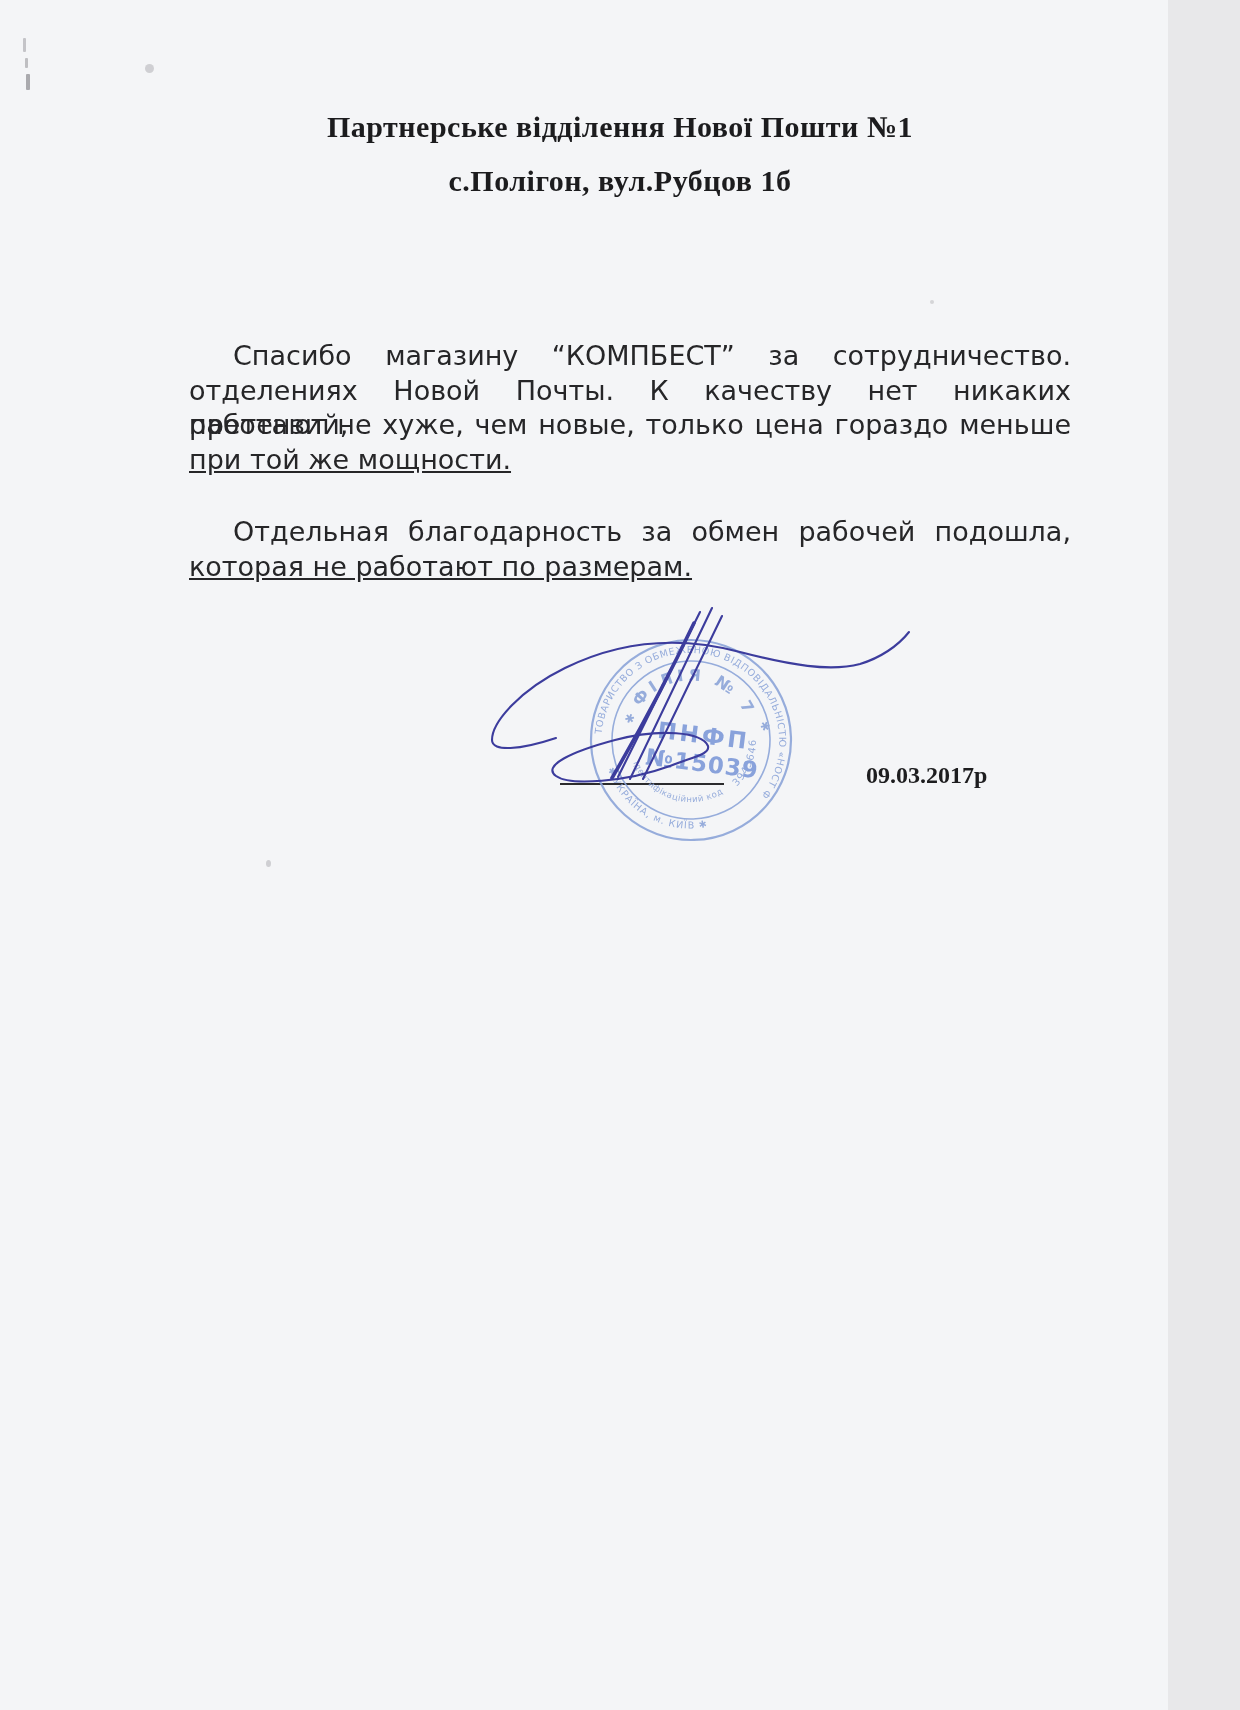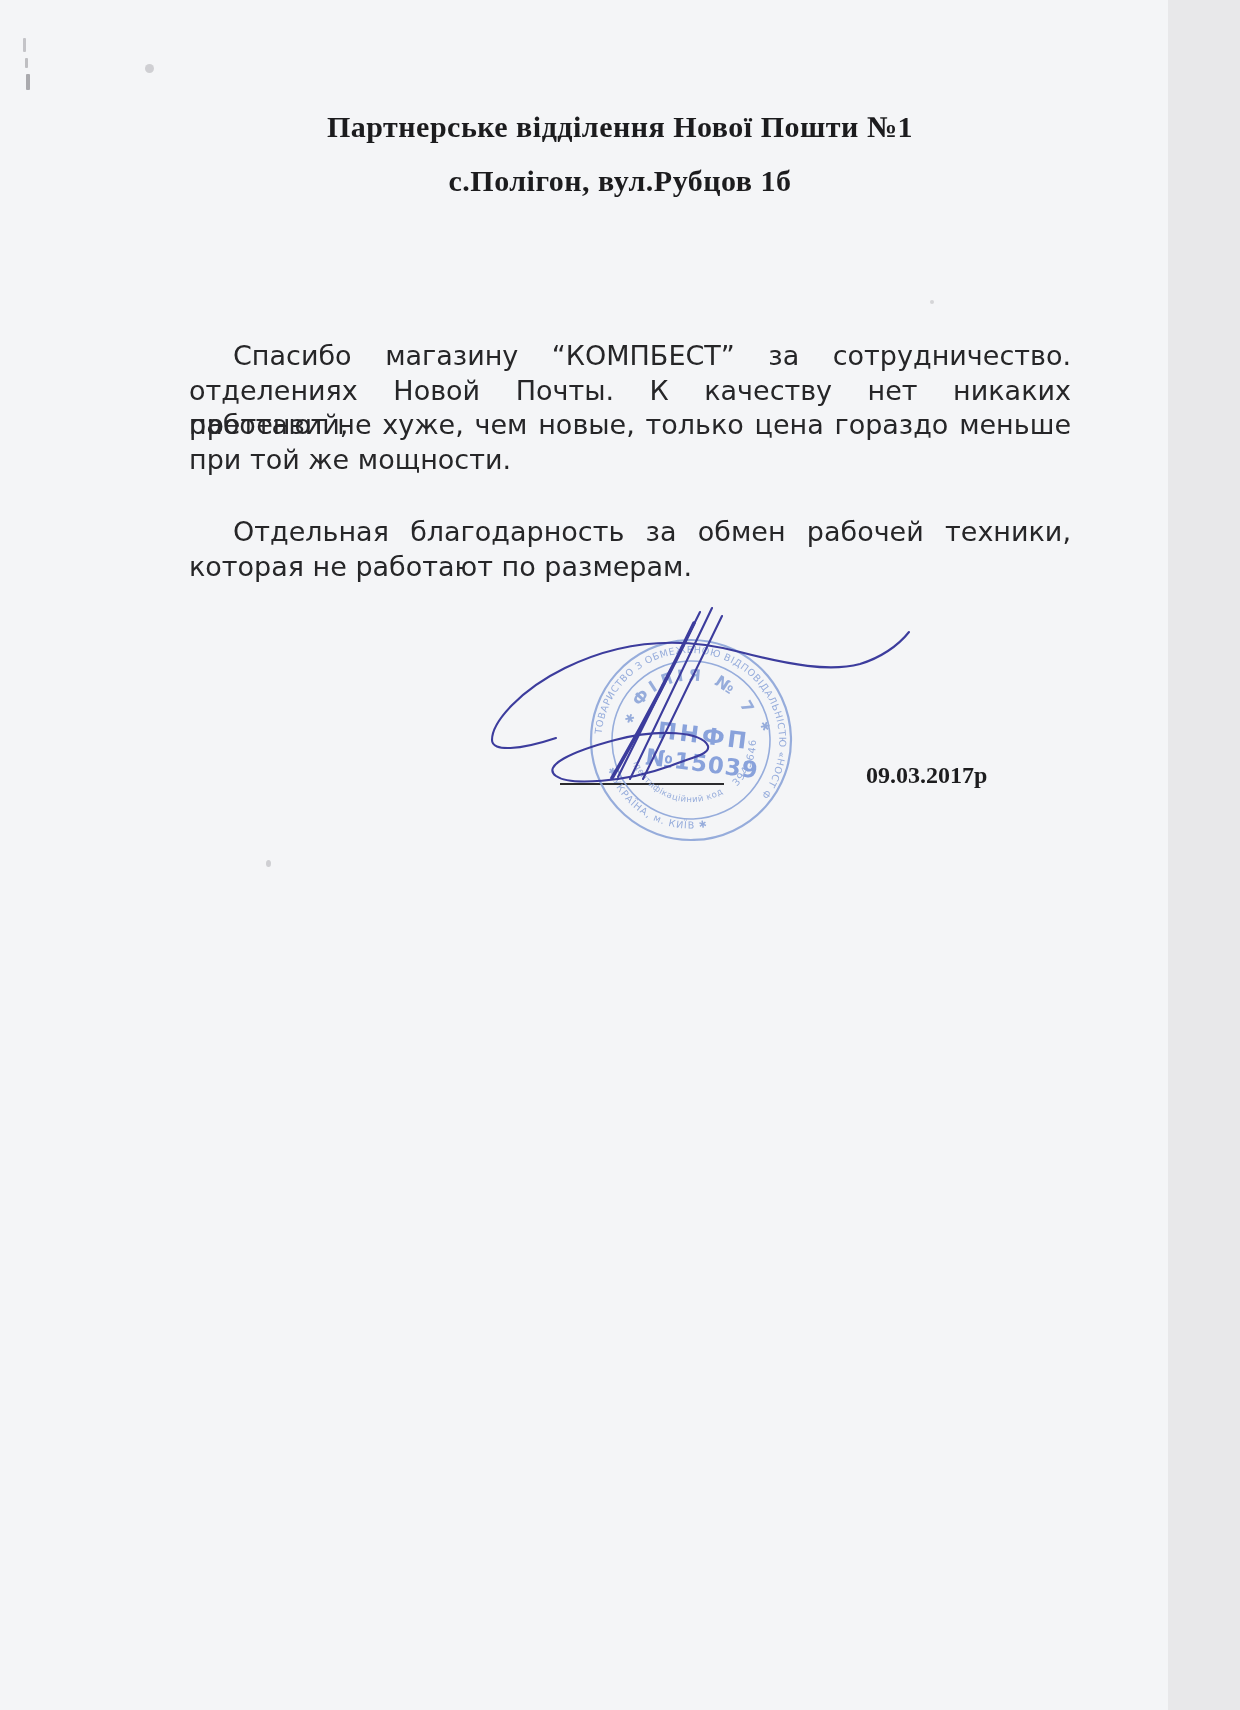--- a/index.html
+++ b/index.html
@@ -23,21 +23,21 @@
   }
   .para1{top:339px;}
   .para2{top:515px;}
   .jline{
     text-align:justify;
     text-align-last:justify;
     text-justify:inter-word;
     white-space:normal;
     height:34.5px;
   }
-  .jline.lastline{text-align-last:left;}
+  .jline.lastline{text-align-last:left;text-decoration:underline;}
   .jline.indent{text-indent:44px;}
   .sig-label{
     position:absolute;left:150px;top:762px;
     font-family:"Liberation Serif","DejaVu Serif",serif;
     font-weight:bold;font-size:24px;color:#1d1d1f;
   }
   .sig-underline{
     position:absolute;left:560px;top:783px;width:164px;height:2px;
     background:#2b2b2d;
   }
@@ -71,21 +71,21 @@
   <div class="title l1">Партнерське відділення Нової Пошти №1</div>
   <div class="title l2">с.Полігон, вул.Рубцов 1б</div>
 
   <div class="body-block para1">
       <div class="jline indent">Спасибо магазину “КОМПБЕСТ” за сотрудничество.</div>
       <div class="jline">отделениях Новой Почты. К качеству нет никаких претензий,</div>
       <div class="jline">работают не хуже, чем новые, только цена гораздо меньше</div>
       <div class="jline lastline">при той же мощности.</div>
     </div>
   <div class="body-block para2">
-      <div class="jline indent">Отдельная благодарность за обмен рабочей техники,</div>
+      <div class="jline indent">Отдельная благодарность за обмен рабочей подошла,</div>
       <div class="jline lastline">которая не работают по размерам.</div>
     </div>
 
   <div class="sig-underline"></div>
   <div class="sig-date">09.03.2017р</div>
 
   <svg class="stamp" viewBox="-106 -107 212 214" aria-hidden="true">
     <defs>
       <path id="oTop" d="M -86 25 A 89 89 0 1 1 86 25"></path>
       <path id="oBot" d="M -73 49 A 87 87 0 0 0 73 49"></path>

